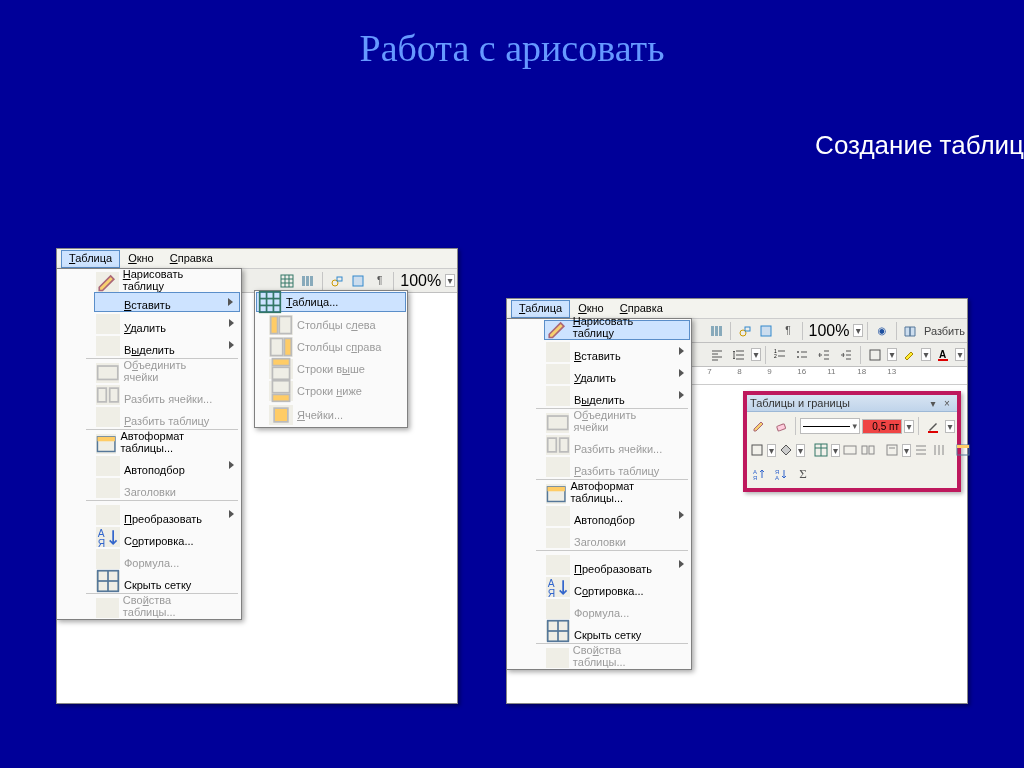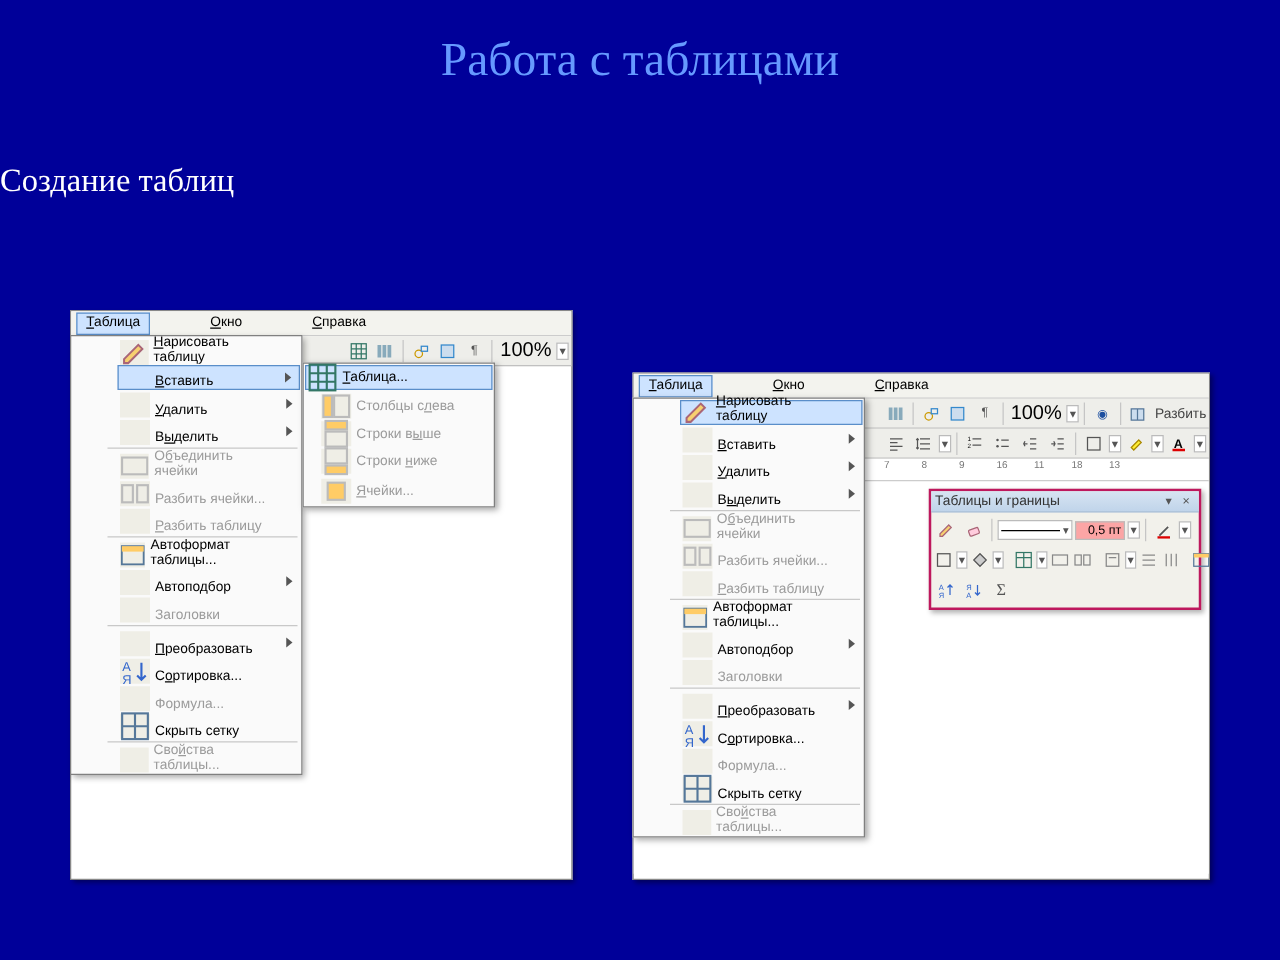--- a/index.html
+++ b/index.html
@@ -15,44 +15,43 @@
   .slide-title {
     color: #6699ff;
     font-size: 38px;
     text-align: center;
     padding-top: 26px;
     font-family: 'Times New Roman', serif;
   }
   .slide-subtitle {
     color: #ffffff;
     font-size: 26px;
-    text-align: left;
+    text-align: right;
     margin-top: 60px;
-    font-family: Liberation Serif, serif;
+    font-family: Liberation Sans, sans-serif;
   }
 
   .shot {
     position: absolute;
     background: #ffffff;
     border: 1px solid #888;
     box-shadow: 2px 2px 4px rgba(0,0,0,0.4);
     font-size: 11px;
     color: #000;
   }
   .shot-left { left: 56px; top: 248px; width: 402px; height: 456px; }
   .shot-right { left: 506px; top: 298px; width: 462px; height: 406px; }
 
   
   .menubar {
     background: #f3f3ee;
     border-bottom: 1px solid #ccc;
     padding: 1px 0 0 4px;
     height: 20px;
     display: flex;
-    gap: 40px;
   }
   .menubar .mitem {
     padding: 2px 8px 2px 8px;
     font-size: 11px;
     cursor: default;
   }
   .menubar .mitem.open {
     background: #cde3ff;
     border: 1px solid #5a8ec9;
     padding: 1px 7px 1px 7px;
@@ -112,31 +111,32 @@
     border-left:5px solid #555; border-top:4px solid transparent; border-bottom:4px solid transparent;
   }
 
   
   .submenu {
     position: absolute;
     background: #fafafa;
     border: 1px solid #808080;
     box-shadow: 2px 2px 5px rgba(0,0,0,0.35);
     padding: 1px;
+    margin-left: 12px;
   }
   .submenu .row { display:flex; align-items:center; height:22px; padding:0 14px 0 2px; }
   .submenu .row.selected { background:#cde3ff; border:1px solid #5a8ec9; height:20px; padding:0 13px 0 1px; }
   .submenu .row.disabled { color:#9b9b9b;padding-left:13px; }
   .submenu .iconcol { width:24px; height:20px; display:flex; align-items:center; justify-content:center; margin-right:4px; }
 
   
   .floatbar {
     position: absolute;
     background: #f2f1eb;
-    border: 2px solid #be185d;
+    border: 4px solid #be185d;
     box-shadow: 2px 2px 4px rgba(0,0,0,0.3);
   }
   .floatbar .titlebar {
     background: linear-gradient(#d7e4f2,#c0d4ea);
     border-bottom:1px solid #9db8d6;
     height:17px;
     display:flex; align-items:center;
     padding:0 3px;
     font-size:11px;
     color:#333;
@@ -160,26 +160,26 @@
   .ruler span { display:inline-block; width:30px; }
 
   .doc-area {
     background:#fff;
     height: calc(100% - 24px - 24px - 24px - 18px);
   }
 
   .link-blue { color:#1c4fa0; }
   .read-label { font-size:11px; color:#444; padding-left:2px;}
 
-  .pt-field { border:1px solid #bbb; background:#fca5a5; font-size:10px; padding:1px 2px; width:40px; text-align:right;}
+  .pt-field { border:1px solid #bbb; background:#ef4444; font-size:10px; padding:1px 2px; width:40px; text-align:right;}
 </style>
 </head>
 <body>
 
-<div class="slide-title">Работа с таблицами</div>
+<div class="slide-title">Работа с арисовать</div>
 <div class="slide-subtitle">Создание таблиц</div>
 
 <div class="shot shot-left">
 
   <div class="menubar">
     <div class="mitem open"><span class="mnemonic">Т</span>аблица</div>
     <div class="mitem"><span class="mnemonic">О</span>кно</div>
     <div class="mitem"><span class="mnemonic">С</span>правка</div>
   </div>
 
@@ -335,20 +335,29 @@
     </div>
     <div class="sep" style="margin:2px 2px 2px 28px;"></div>
     <div class="row disabled">
       <span class="iconcol iconstrip">
           <svg viewBox="0 0 14 14">
             <rect x="1" y="2" width="4" height="10" fill="#fc6" stroke="#bbb"></rect>
             <rect x="6" y="2" width="7" height="10" fill="none" stroke="#bbb"></rect>
           </svg>
         </span>
       <span>Столбцы с<span class="mnemonic">л</span>ева</span>
+    </div>
+    <div class="row disabled">
+      <span class="iconcol iconstrip">
+          <svg viewBox="0 0 14 14">
+            <rect x="1" y="2" width="7" height="10" fill="none" stroke="#bbb"></rect>
+            <rect x="9" y="2" width="4" height="10" fill="#fc6" stroke="#bbb"></rect>
+          </svg>
+        </span>
+      <span>Столбцы с<span class="mnemonic">п</span>рава</span>
     </div>
     <div class="row disabled">
       <span class="iconcol iconstrip">
           <svg viewBox="0 0 14 14">
             <rect x="2" y="1" width="10" height="4" fill="#fc6" stroke="#bbb"></rect>
             <rect x="2" y="6" width="10" height="7" fill="none" stroke="#bbb"></rect>
           </svg>
         </span>
       <span>Строки в<span class="mnemonic">ы</span>ше</span>
     </div>

